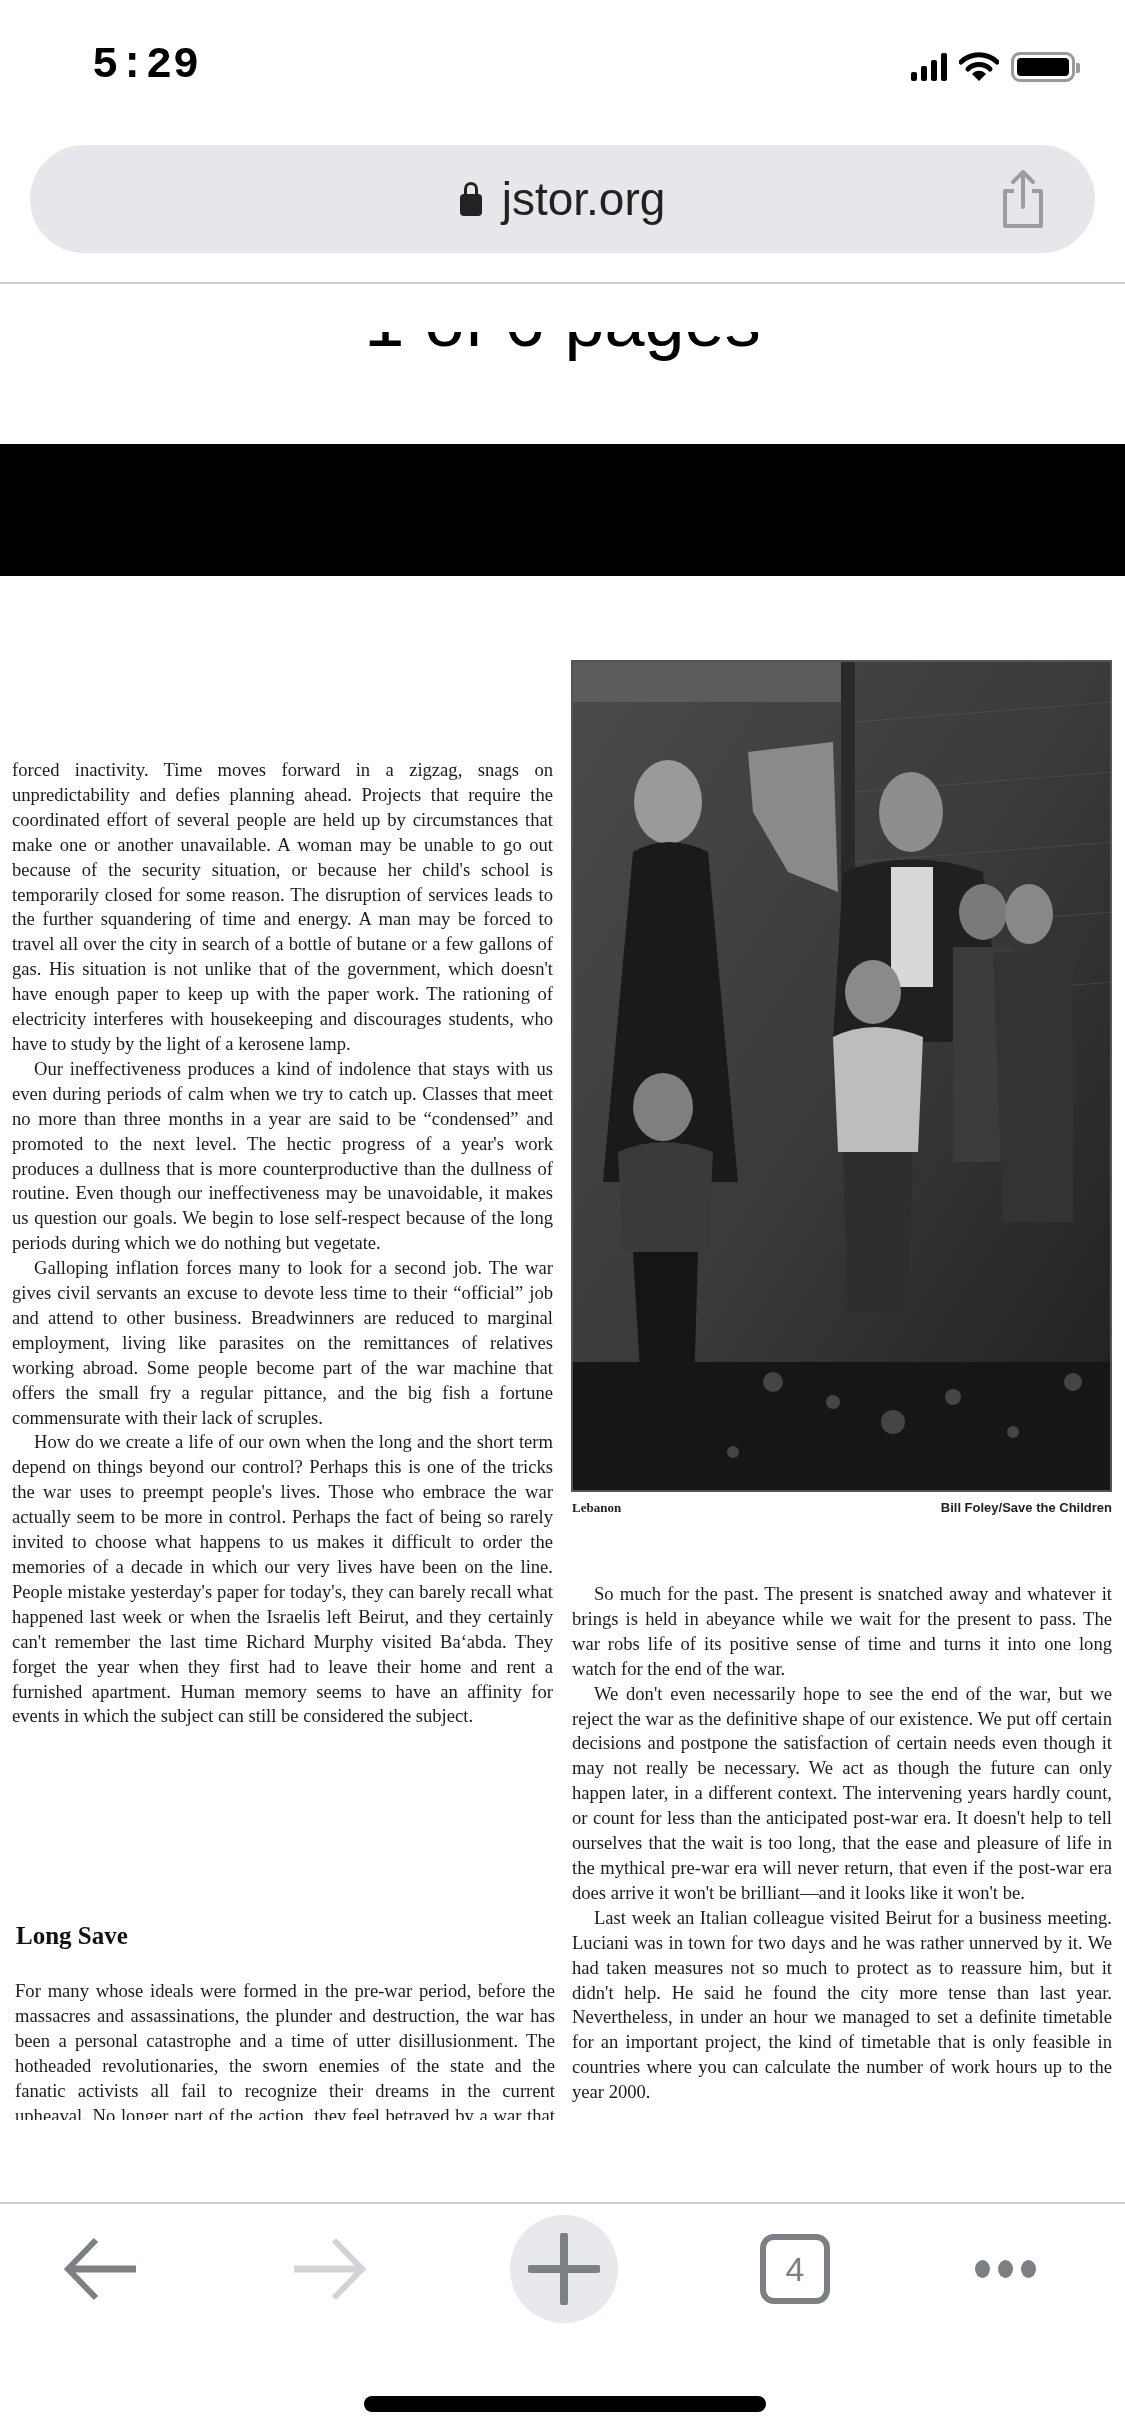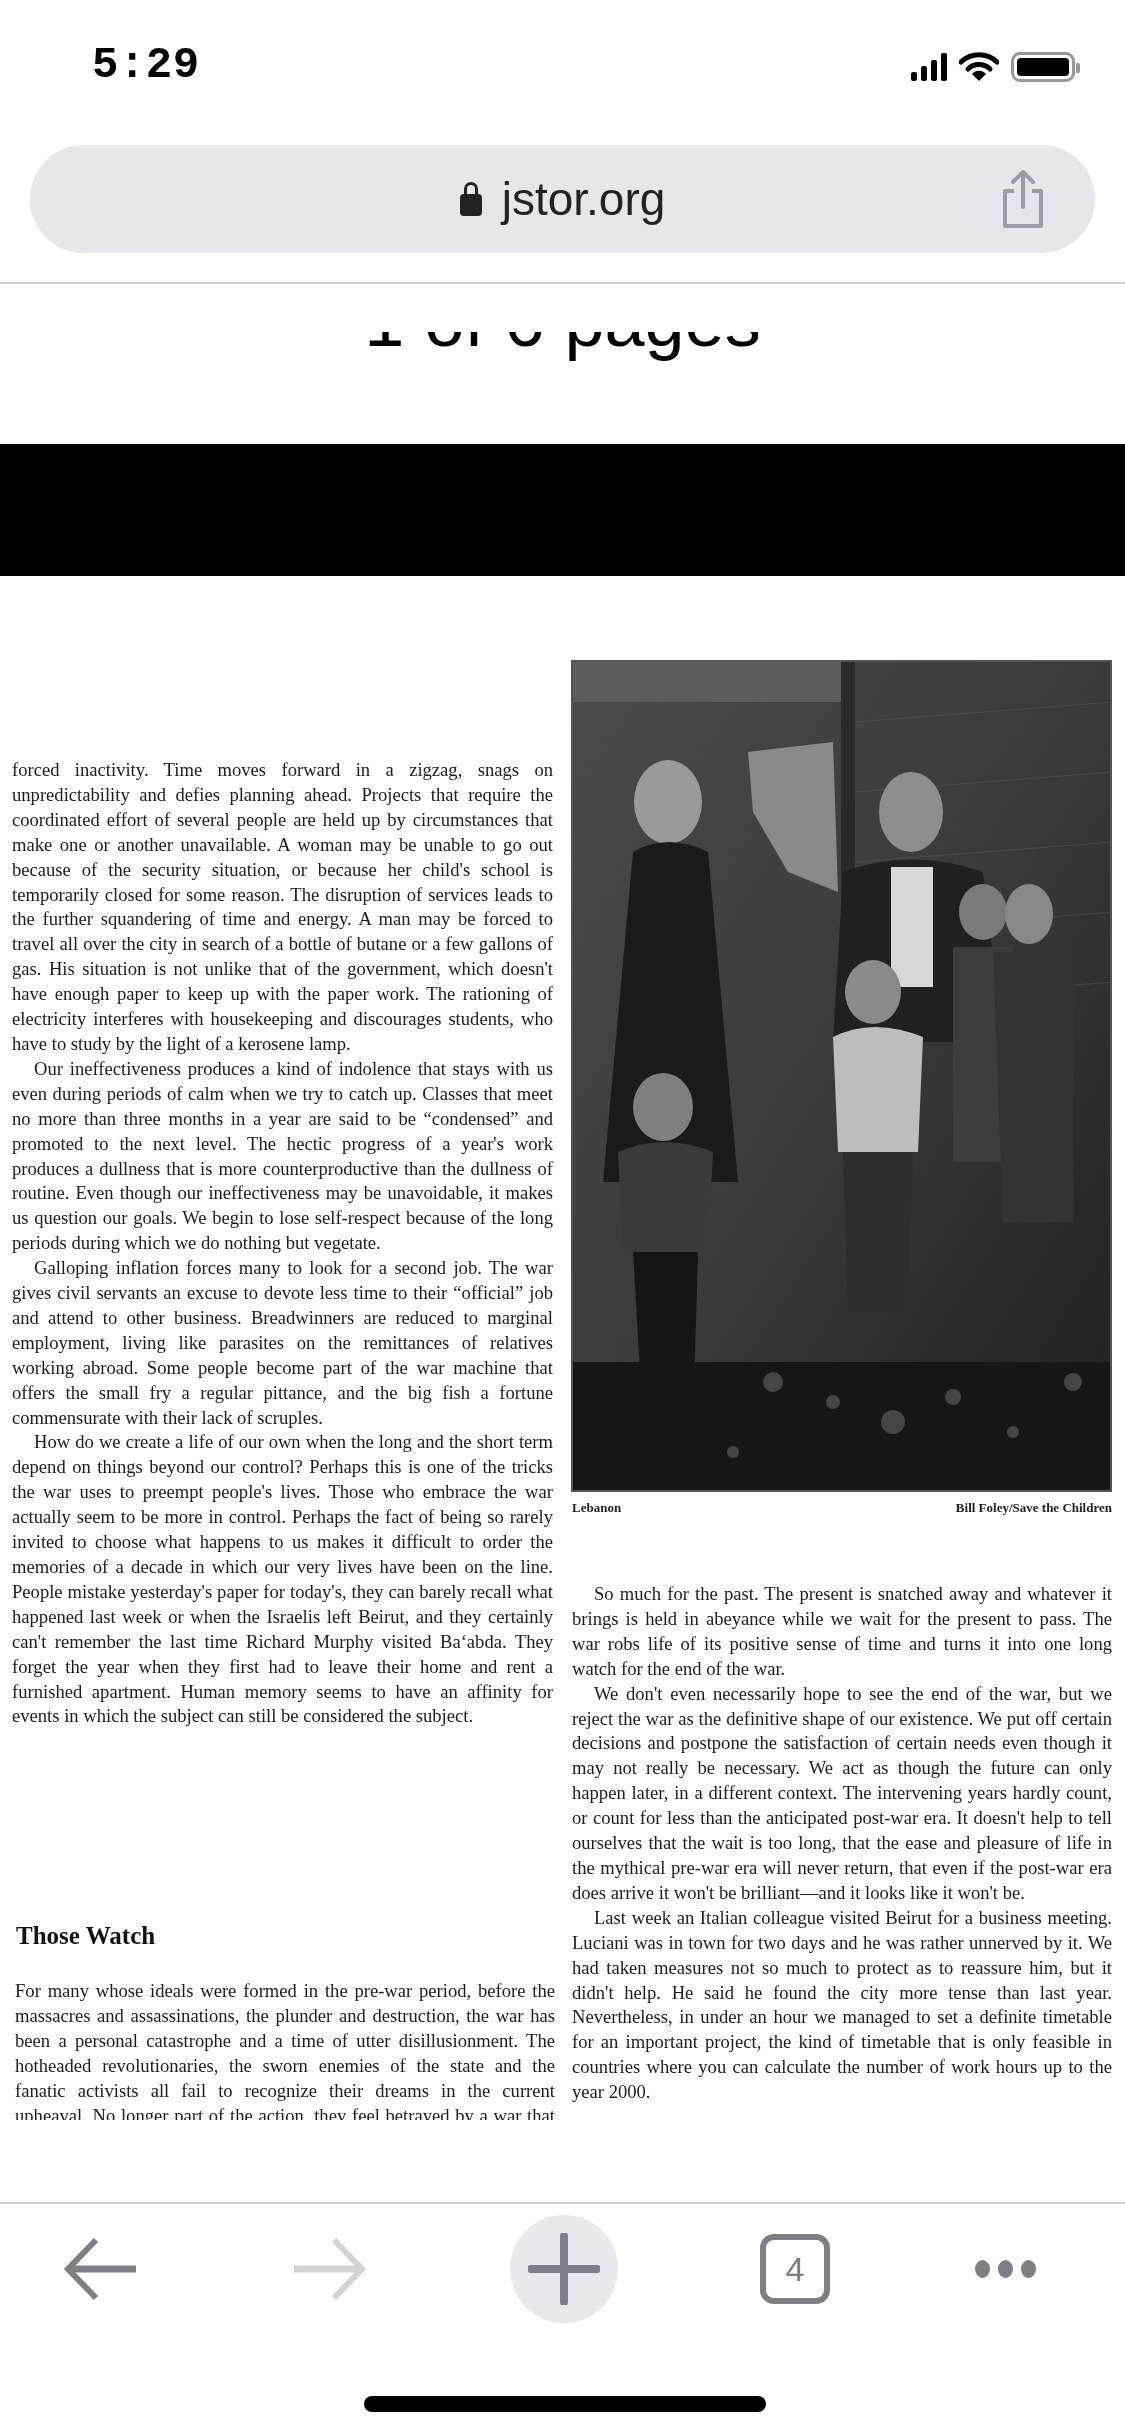--- a/index.html
+++ b/index.html
@@ -37,21 +37,21 @@
   .col p { text-indent: 0; }
   .col p.indent { text-indent: 22px; }
   .col-left-top { left: 12px; top: 426px; width: 541px; }
   .col-left-bottom { left: 15px; top: 1647px; width: 540px; }
   .col-right { left: 572px; top: 1250px; width: 540px; }
 
   .section-heading { position: absolute; left: 16px; top: 1590px; font-family: "Liberation Serif", serif; font-weight: bold; font-size: 25px; color: #111; }
 
   .photo { position: absolute; left: 571px; top: 328px; width: 541px; height: 832px; background: #2b2b2b; border: 2px solid #555; overflow: hidden; }
   .caption-left { position: absolute; left: 572px; top: 1168px; font-family: "Liberation Serif", serif; font-weight: bold; font-size: 13px; color: #222; }
-  .caption-right { position: absolute; right: 13px; top: 1168px; font-family: Liberation Serif, serif; font-weight: bold; font-size: 13px; color: #222; }
+  .caption-right { position: absolute; right: 13px; top: 1168px; font-family: Liberation Sans, sans-serif; font-weight: bold; font-size: 13px; color: #222; }
 
   .footer-rule { position: absolute; left: 12px; top: 1893px; width: 1100px; height: 2px; background: #555; }
   .footer-left { position: absolute; left: 14px; top: 1898px; font-family: "Liberation Sans", sans-serif; font-size: 17px; color: #111; letter-spacing: -0.6px; }
   .footer-right { position: absolute; right: 12px; top: 1898px; font-family: Liberation Mono, monospace; font-size: 17px; color: #404040; }
 
   .toolbar-divider { position: absolute; left: 0; top: 2202px; width: 1125px; height: 2px; background: #cfcfcf; }
 
   
   .toolbar { position: absolute; left: 0; top: 2204px; width: 1125px; height: 140px; }
   .tb-btn { position: absolute; top: 0; height: 130px; display: flex; align-items: center; justify-content: center; }
@@ -110,21 +110,21 @@
   <div class="page-counter">1 of 6 pages</div>
   <div class="black-bar"></div>
 
   <div class="col col-left-top">
     <p>forced inactivity. Time moves forward in a zigzag, snags on unpredictability and defies planning ahead. Projects that require the coordinated effort of several people are held up by circumstances that make one or another unavailable. A woman may be unable to go out because of the security situation, or because her child's school is temporarily closed for some reason. The disruption of services leads to the further squandering of time and energy. A man may be forced to travel all over the city in search of a bottle of butane or a few gallons of gas. His situation is not unlike that of the government, which doesn't have enough paper to keep up with the paper work. The rationing of electricity interferes with housekeeping and discourages students, who have to study by the light of a kerosene lamp.</p>
     <p class="indent">Our ineffectiveness produces a kind of indolence that stays with us even during periods of calm when we try to catch up. Classes that meet no more than three months in a year are said to be “condensed” and promoted to the next level. The hectic progress of a year's work produces a dullness that is more counterproductive than the dullness of routine. Even though our ineffectiveness may be unavoidable, it makes us question our goals. We begin to lose self-respect because of the long periods during which we do nothing but vegetate.</p>
     <p class="indent">Galloping inflation forces many to look for a second job. The war gives civil servants an excuse to devote less time to their “official” job and attend to other business. Breadwinners are reduced to marginal employment, living like parasites on the remittances of relatives working abroad. Some people become part of the war machine that offers the small fry a regular pittance, and the big fish a fortune commensurate with their lack of scruples.</p>
     <p class="indent">How do we create a life of our own when the long and the short term depend on things beyond our control? Perhaps this is one of the tricks the war uses to preempt people's lives. Those who embrace the war actually seem to be more in control. Perhaps the fact of being so rarely invited to choose what happens to us makes it difficult to order the memories of a decade in which our very lives have been on the line. People mistake yesterday's paper for today's, they can barely recall what happened last week or when the Israelis left Beirut, and they certainly can't remember the last time Richard Murphy visited Ba‘abda. They forget the year when they first had to leave their home and rent a furnished apartment. Human memory seems to have an affinity for events in which the subject can still be considered the subject.</p>
   </div>
 
-  <div class="section-heading">Those Watch</div>
+  <div class="section-heading">Long Save</div>
 
   <div class="col col-left-bottom">
     <p>For many whose ideals were formed in the pre-war period, before the massacres and assassinations, the plunder and destruction, the war has been a personal catastrophe and a time of utter disillusionment. The hotheaded revolutionaries, the sworn enemies of the state and the fanatic activists all fail to recognize their dreams in the current upheaval. No longer part of the action, they feel betrayed by a war that has shown them the dark side of their own rhetoric. They end up disowning their dreams, cut off from something that was</p>
   </div>
 
   <div class="photo">
     <svg width="541" height="832" viewBox="0 0 541 832">
       <defs>
         <linearGradient id="wall" x1="0" y1="0" x2="1" y2="1">
           <stop offset="0" stop-color="#4a4a4a"></stop>

